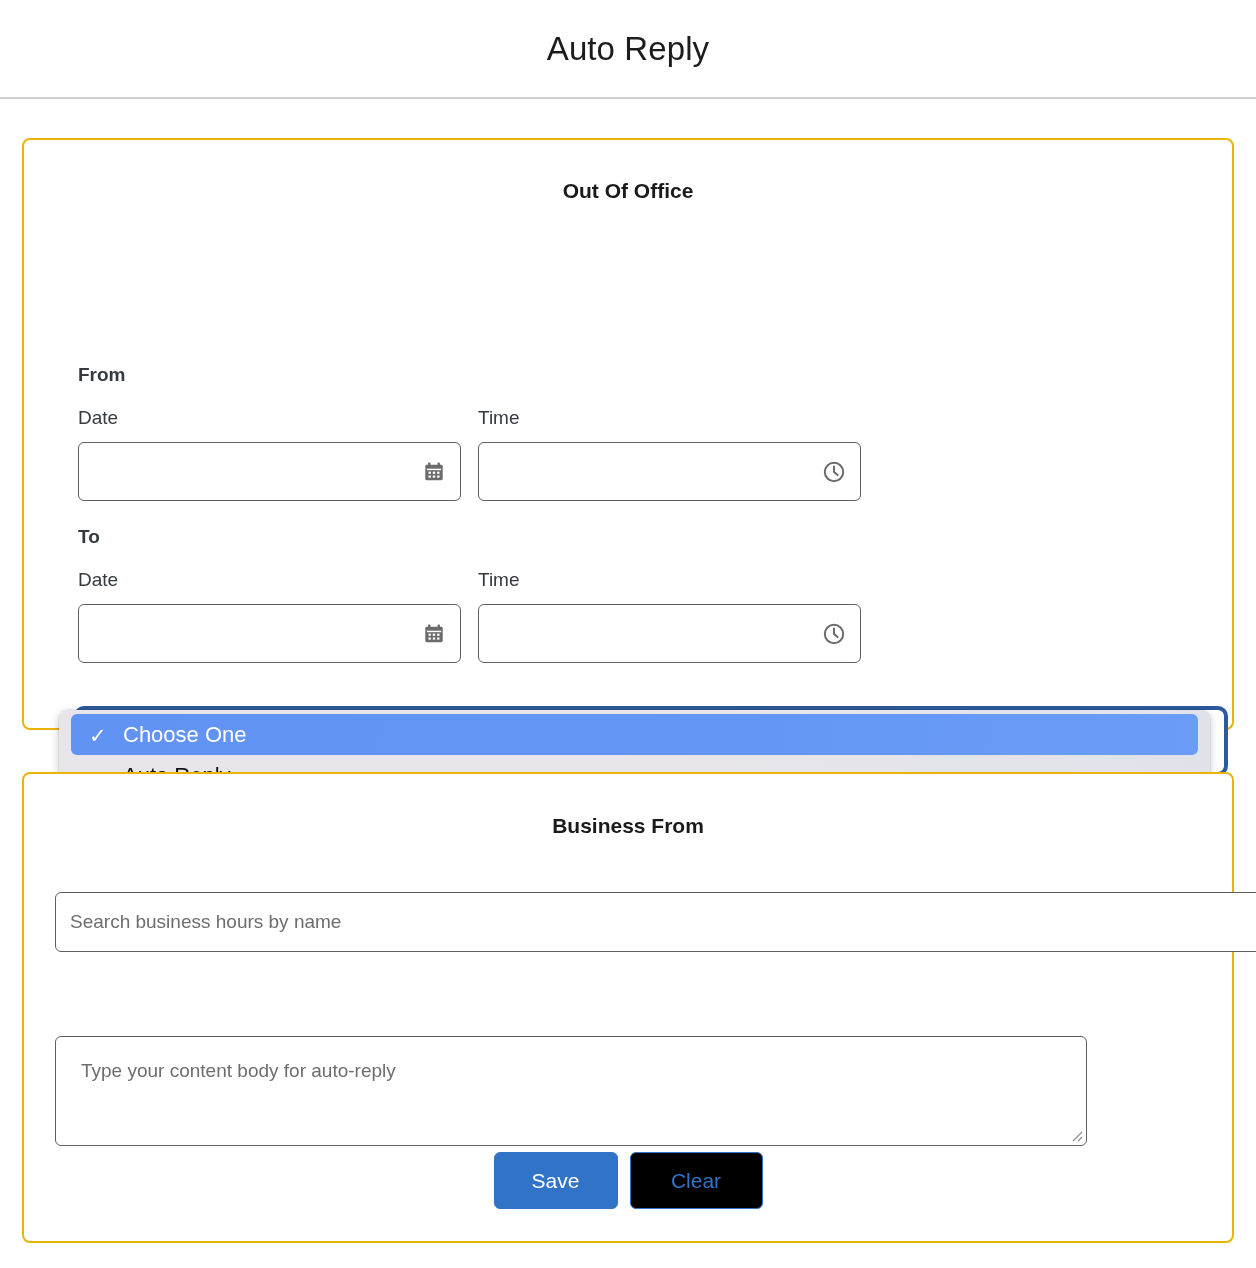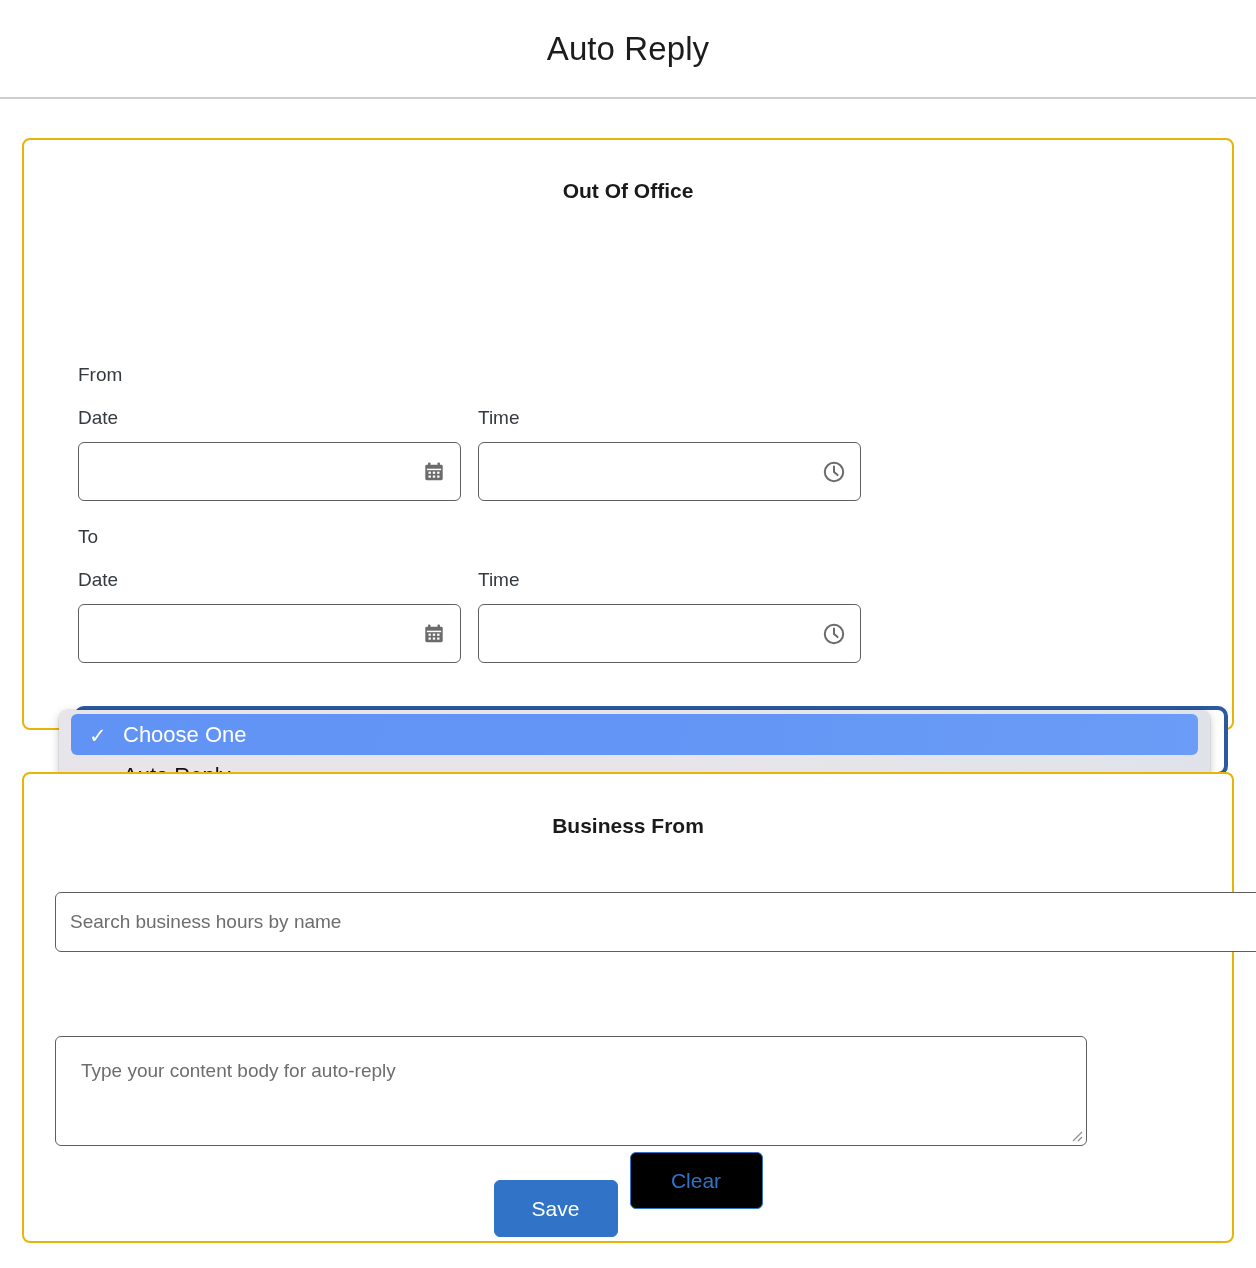--- a/index.html
+++ b/index.html
@@ -58,21 +58,21 @@
     font-weight: bold;
     color: #1a1a1a;
   }
   #ooo-title { top: 39px; }
   #bh-title { top: 40px; }
 
   
   .section-label {
     position: absolute;
     font-size: 19px;
-    font-weight: normal;
+    font-weight: bold;
     color: #343a40;
   }
   .field-label {
     position: absolute;
     font-size: 19px;
     font-weight: 400;
     color: #343a40;
   }
 
   .input-box {
@@ -205,21 +205,20 @@
     display: flex;
     align-items: center;
     justify-content: center;
     cursor: pointer;
   }
   .btn-primary {
     width: 124px;
     background: #3173c6;
     border: 1px solid #3173c6;
     color: #ffffff;
-    margin-top: 28px;
   }
   .btn-outline {
     width: 133px;
     background: #000000;
     border: 1px solid #3173c6;
     color: #3173c6;
   }
 </style>
 </head>
 <body>

